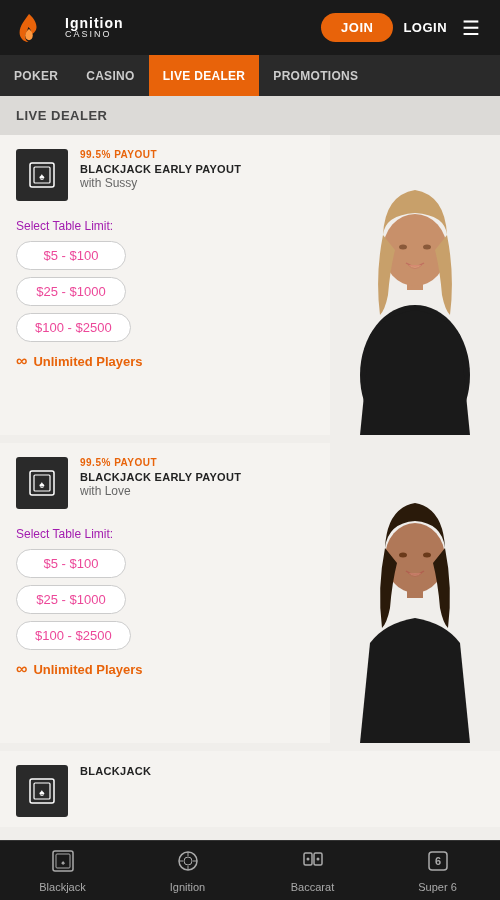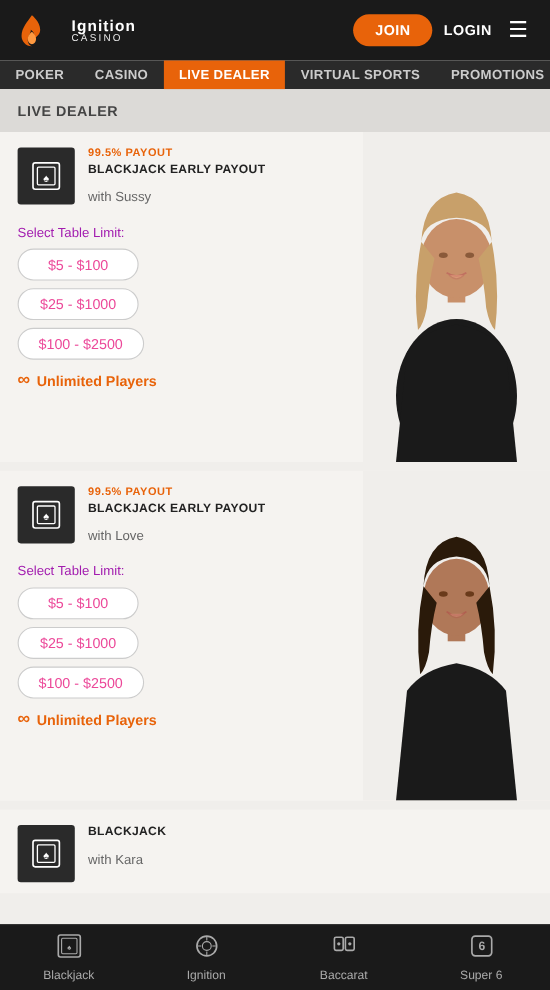--- a/index.html
+++ b/index.html
@@ -75,21 +75,21 @@
       font-size: 20px;
       cursor: pointer;
       padding: 2px 5px;
     }
 
     
     .nav {
       background: #2a2a2a;
       display: flex;
       align-items: center;
-      height: 26px;
+      height: 41px;
     }
     .nav-item {
       color: #cccccc;
       font-size: 12px;
       font-weight: bold;
       padding: 0 14px;
       height: 100%;
       display: flex;
       align-items: center;
       cursor: pointer;
@@ -148,21 +148,21 @@
     .game-title {
       color: #222;
       font-size: 11px;
       font-weight: bold;
       letter-spacing: 0.3px;
       line-height: 1.2;
     }
     .dealer-name {
       color: #666;
       font-size: 12px;
-      margin-top: 11px;
+      margin-top: 0;
     }
 
     
     .card-body {
       padding: 8px 16px 16px 16px;
       position: relative;
       z-index: 2;
     }
     .limit-label {
       color: #a21caf;
@@ -259,21 +259,20 @@
     <button class="btn-join">JOIN</button>
     <button class="btn-login">LOGIN</button>
     <span class="hamburger">☰</span>
   </div>
 </div>
 
 <nav class="nav">
   <div class="nav-item">POKER</div>
   <div class="nav-item">CASINO</div>
   <div class="nav-item active">LIVE DEALER</div>
-  <div class="nav-item">VIRTUAL SPORTS</div>
   <div class="nav-item">PROMOTIONS</div>
 </nav>
 
 <div class="content-area">
 
   <div class="section-title">LIVE DEALER</div>
 
   <div class="game-card" style="position:relative; min-height: 300px;">
     <div class="card-top">
       <div class="card-icon">
@@ -385,21 +384,20 @@
     <div class="card-top-partial">
       <div class="card-icon">
         <svg width="32" height="32" viewBox="0 0 32 32" fill="none">
           <rect x="4" y="4" width="24" height="24" rx="2" stroke="white" stroke-width="1.5" fill="none"></rect>
           <rect x="8" y="8" width="16" height="16" rx="1" stroke="white" stroke-width="1.2" fill="none"></rect>
           <text x="16" y="21" text-anchor="middle" fill="white" font-size="10">♠</text>
         </svg>
       </div>
       <div class="card-info">
         <div class="game-title">BLACKJACK</div>
-        <div class="dealer-name">with Kara</div>
       </div>
     </div>
   </div>
 
 </div>
 
 <div class="bottom-nav">
   <div class="bottom-nav-item">
     <span class="bottom-icon">
       <svg width="24" height="24" viewBox="0 0 24 24" fill="none">

